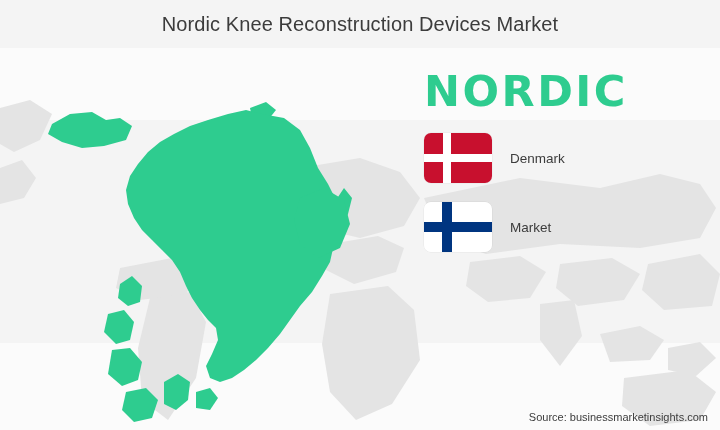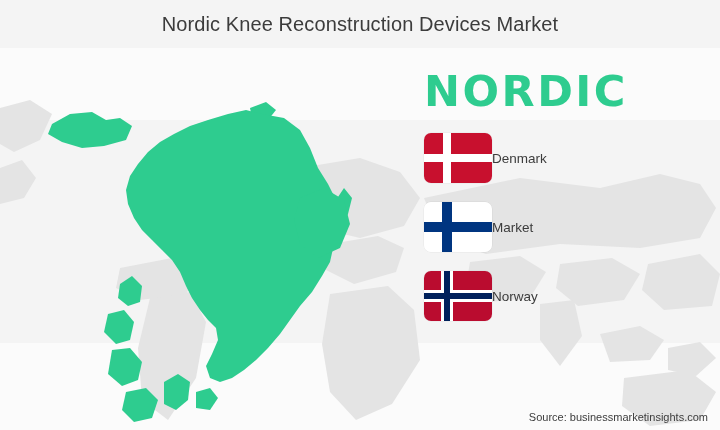--- a/index.html
+++ b/index.html
@@ -93,20 +93,21 @@
     width: 68px;
     height: 50px;
     border-radius: 7px;
     overflow: hidden;
     position: relative;
     flex: 0 0 auto;
     box-shadow: 0 0 0 0.5px rgba(0,0,0,0.06);
   }
   .flag svg { display: block; }
   .legend-label {
+    margin-left: 18px;
     font-size: 13.5px;
     color: #3c3c3c;
   }
 
   .source {
     position: absolute;
     right: 12px;
     bottom: 7px;
     font-size: 11px;
     color: #3c3c3c;
@@ -201,31 +202,19 @@
         <div class="flag">
           <svg width="68" height="50" viewBox="0 0 68 50">
             <rect width="68" height="50" fill="#ffffff"></rect>
             <rect x="18" y="0" width="10" height="50" fill="#003580"></rect>
             <rect x="0" y="20" width="68" height="10" fill="#003580"></rect>
           </svg>
         </div>
         <div class="legend-label">Market</div>
       </div>
 
-      <div class="legend-row">
-        <div class="flag">
-          <svg width="68" height="50" viewBox="0 0 68 50">
-            <rect width="68" height="50" fill="#ba0c2f"></rect>
-            <rect x="17" y="0" width="12" height="50" fill="#ffffff"></rect>
-            <rect x="0" y="19" width="68" height="12" fill="#ffffff"></rect>
-            <rect x="20" y="0" width="6" height="50" fill="#00205b"></rect>
-            <rect x="0" y="22" width="68" height="6" fill="#00205b"></rect>
-          </svg>
-        </div>
-        <div class="legend-label">Norway</div>
-      </div>
 
 
     </div>
 
     <div class="source">Source: businessmarketinsights.com</div>
   </div>
 </div>
 
 </body></html>

